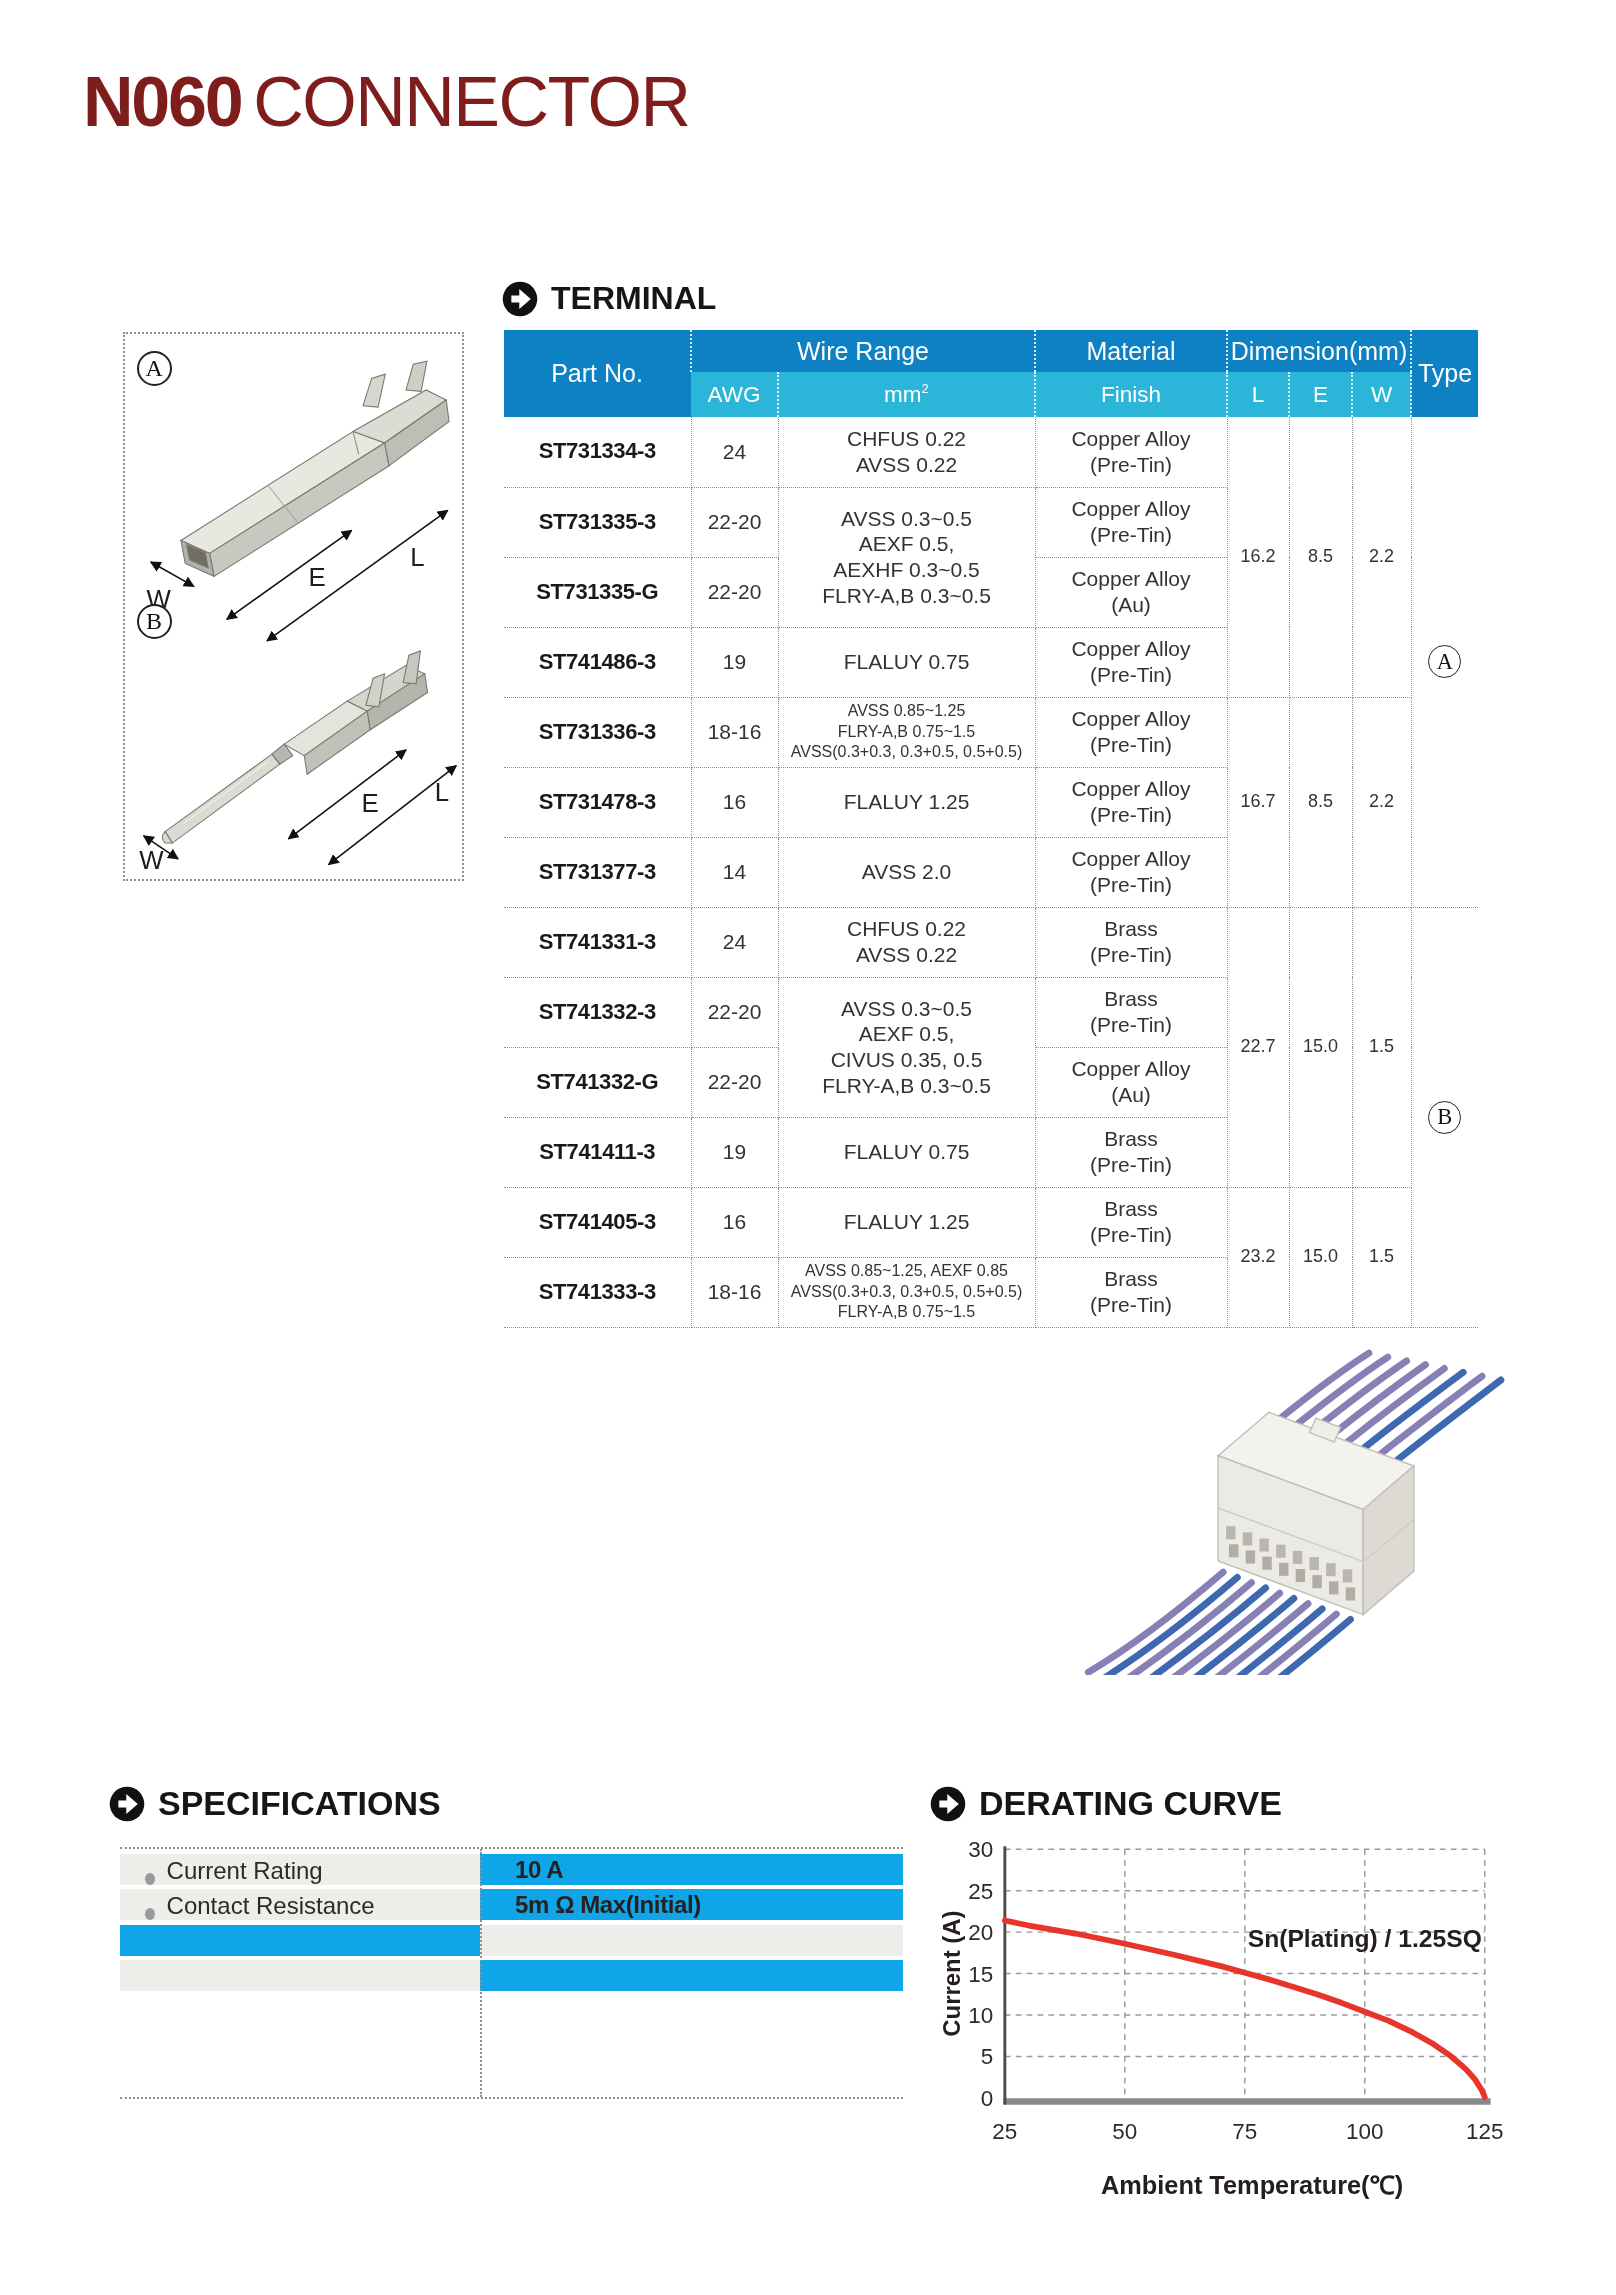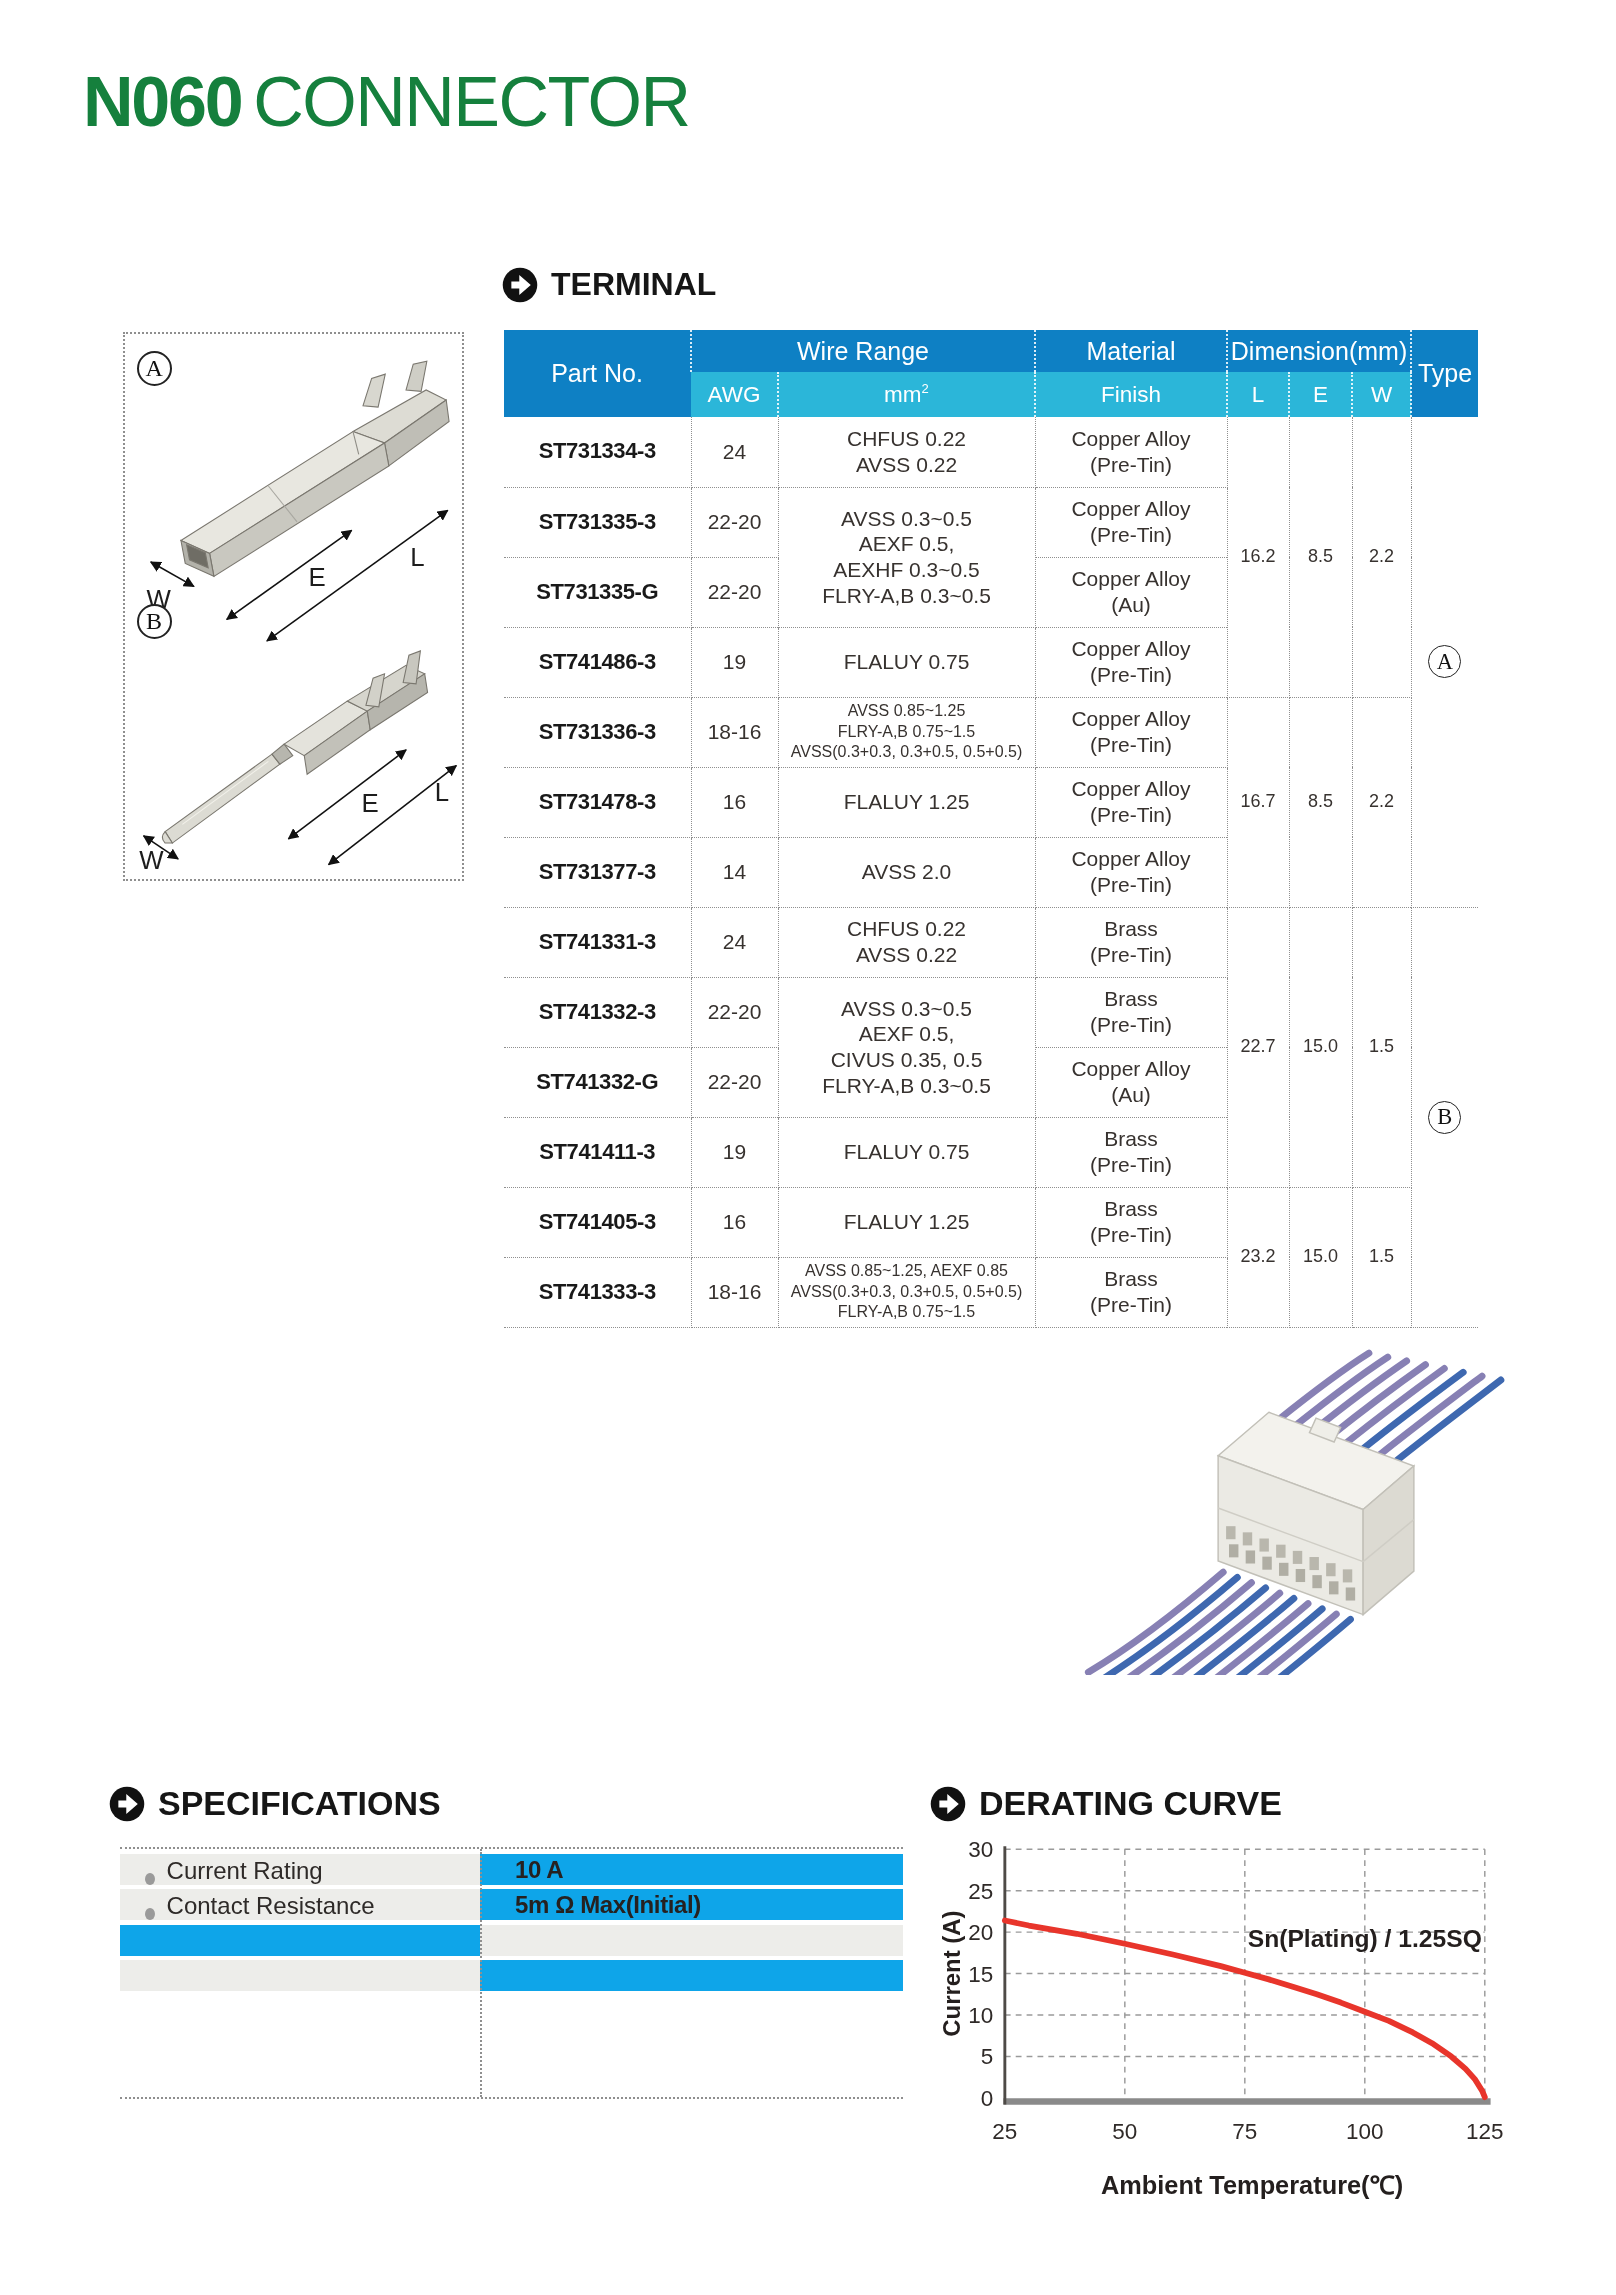--- a/index.html
+++ b/index.html
@@ -1,21 +1,21 @@
 <!DOCTYPE html>
 <html style="font-size:11.6px"><head>
 <meta charset="utf-8">
 <style>
   * { margin:0; padding:0; box-sizing:border-box; }
   html,body { background:#ffffff; }
   body { font-family:"Liberation Sans", sans-serif; width:1617px; height:2295px; position:relative; color:#222; }
   #page { position:absolute; inset:0; width:1617px; height:2295px; overflow:hidden; background:#fff; }
 
   
-  .doc-title { position:absolute; left:83px; top:62px; font-size:70px; white-space:nowrap; color:#15803d; }
+  .doc-title { position:absolute; left:83px; top:62px; font-size:70px; white-space:nowrap; color:#7f1d1d; }
   .doc-title .t-bold { font-weight:700; letter-spacing:-2.2px; }
   .doc-title .t-light { font-weight:400; letter-spacing:-1.5px; margin-left:11.6px; }
 
   
   .sec-head { position:absolute; display:flex; align-items:center; gap:13px; }
   .sec-head h2 { font-size:32px; font-weight:700; letter-spacing:0px; color:#161616; white-space:nowrap; }
   .sec-icon { width:36px; height:36px; flex:0 0 auto; }
 
   
   .figure-box { position:absolute; left:123px; top:332px; width:341px; height:549px; border:2.2px dotted #8f8f8f; background:#fff; }
@@ -60,21 +60,21 @@
 </style>
 </head>
 <body>
 
 <div id="page">
 
   <div class="doc-title">
     <span class="t-bold">N060</span><span class="t-light">CONNECTOR</span>
   </div>
 
-  <div class="sec-head" style="left:502px; top:266px;">
+  <div class="sec-head" style="left:502px; top:280px;">
     <svg class="sec-icon" viewBox="0 0 50 50">
       <circle cx="25" cy="25" r="24" fill="#111"></circle>
       <path d="M13 20 h11 v-9 l16 14 -16 14 v-9 h-11 z" fill="#fff"></path>
     </svg>
     <h2>TERMINAL</h2>
   </div>
 
   <div class="figure-box">
     <svg viewBox="0 0 470 751">
       <defs>

